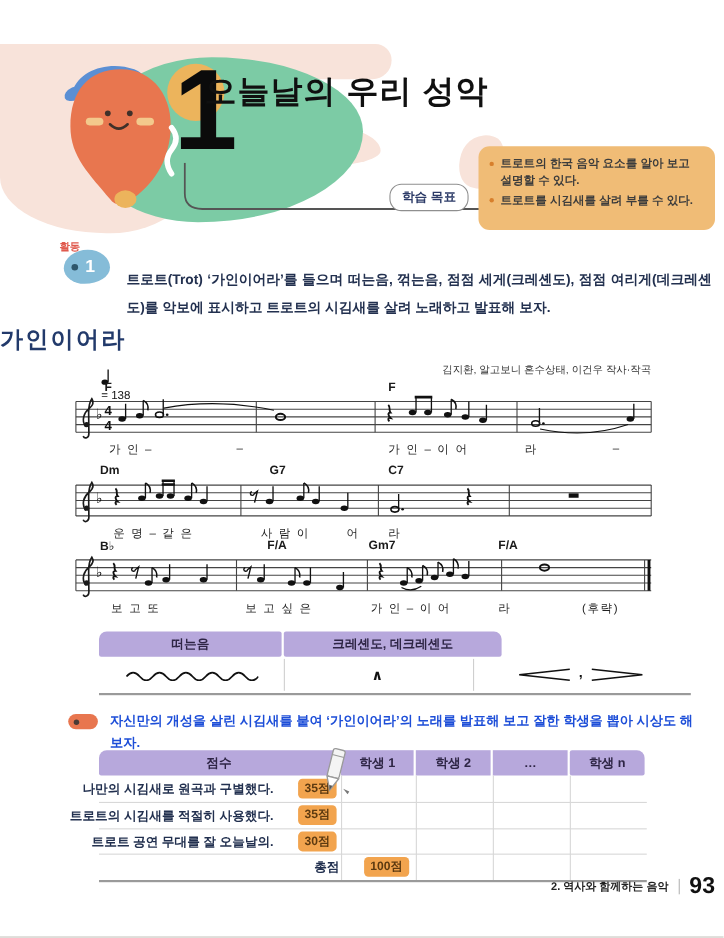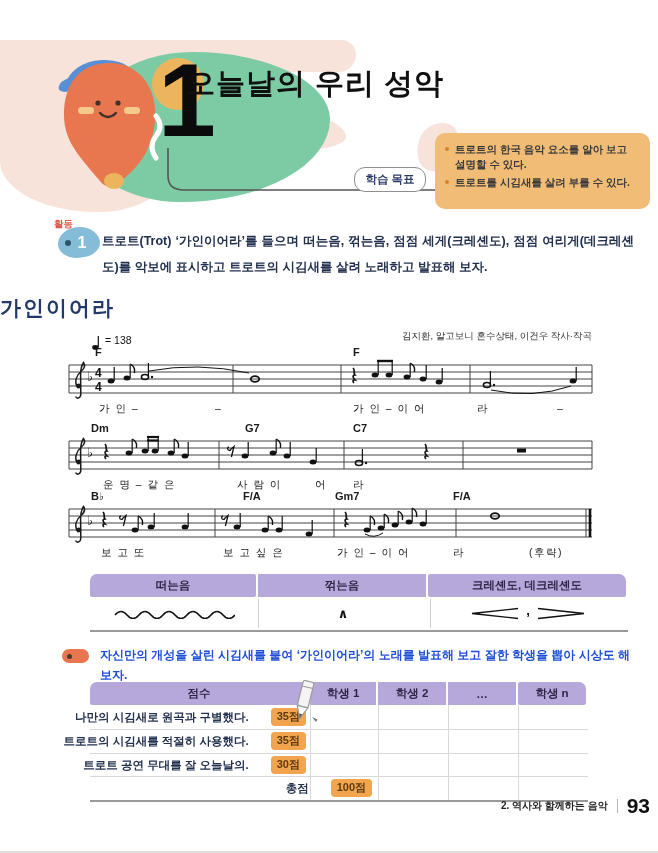--- a/index.html
+++ b/index.html
@@ -25,27 +25,27 @@
             padding:9px 10px;box-sizing:border-box;display:flex;flex-direction:column;gap:4px;}
   .goal-item{display:flex;gap:6px;font-size:10.5px;line-height:14.5px;font-weight:600;color:#3c3c3c;}
   .goal-dot{width:4px;height:4px;border-radius:50%;background:#d77f2c;margin-top:5px;flex:none;}
   
   .act1-badge{position:absolute;left:46px;top:218px;width:52px;height:44px;}
   .act-label{position:absolute;left:8px;top:0;font-size:9.5px;font-weight:700;color:#e05a4e;}
   .act-blob{position:absolute;left:12px;top:9px;width:42px;height:31px;background:#85bcd8;
             border-radius:52% 48% 55% 45%/55% 52% 48% 45%;display:flex;align-items:center;justify-content:center;}
   .act-num{color:#fff;font-size:16px;font-weight:800;margin-left:6px;}
   .act-dot{position:absolute;left:7px;top:13px;width:6px;height:6px;border-radius:50%;background:#2e566b;}
-  .act1-text{position:absolute;left:102px;top:228px;width:532px;margin:0;font-size:12.5px;line-height:26px;
+  .act1-text{position:absolute;left:102px;top:228px;width:532px;margin:13px;font-size:12.5px;line-height:26px;
              font-weight:600;color:#22304f;text-align:justify;}
   
   .song-title{position:absolute;left:0;top:294px;width:658px;margin:0;
               font-size:21px;font-weight:800;color:#223a6b;letter-spacing:2px;}
   .credit{position:absolute;left:0;right:66px;top:330px;text-align:right;font-size:9.5px;color:#333;}
-  .tempo{position:absolute;left:92px;top:334px;display:flex;align-items:flex-start;gap:3px;font-size:10.5px;color:#111;}
+  .tempo{position:absolute;left:92px;top:334px;display:flex;align-items:flex-start;gap:3px;font-size:10.5px;color:#111;flex-direction:column;}
   .staff{position:absolute;left:65px;width:530px;height:72px;}
   .s1{top:346px;} .s2{top:422px;} .s3{top:490px;}
   .chord{position:absolute;top:0;font-size:11px;font-weight:700;color:#1a1a1a;}
   .staff svg.lines{position:absolute;left:0;top:13px;}
   .lyr{position:absolute;top:56px;font-size:10.5px;color:#222;letter-spacing:1.5px;white-space:nowrap;}
   
   .symtab{position:absolute;left:90px;top:574px;width:538px;}
   .symtab-head{display:flex;gap:2px;height:23px;}
   .symtab-head .hcell{background:#b7a8dc;display:flex;align-items:center;justify-content:center;
                       font-size:11.5px;font-weight:700;color:#2e2545;}
@@ -319,21 +319,20 @@
     <span class="lyr" style="left:36px">보 고 또</span>
     <span class="lyr" style="left:158px">보 고 싶 은</span>
     <span class="lyr" style="left:272px">가 인 – 이 어</span>
     <span class="lyr" style="left:388px">라</span>
     <span class="lyr" style="left:464px">(후략)</span>
   </div>
 
   <div class="symtab">
     <div class="symtab-head">
       <div class="hcell" style="width:166px">떠는음</div>
-      <div class="hcell" style="width:168px">꺾는음</div>
       <div class="hcell" style="width:198px">크레셴도, 데크레셴도</div>
     </div>
     <div class="symtab-body">
       <div class="bcell" style="width:168px">
         <svg width="122" height="10" viewBox="0 0 122 10">
           <path d="M2 6 q6 -7 12 0 q6 7 12 0 q6 -7 12 0 q6 7 12 0 q6 -7 12 0 q6 7 12 0 q6 -7 12 0 q6 7 12 0 q6 -7 12 0 q6 7 12 0" stroke="#111" stroke-width="1.6" fill="none"></path>
         </svg>
       </div>
       <div class="sep" style="left:168px"></div>
       <div class="bcell" style="width:170px">

